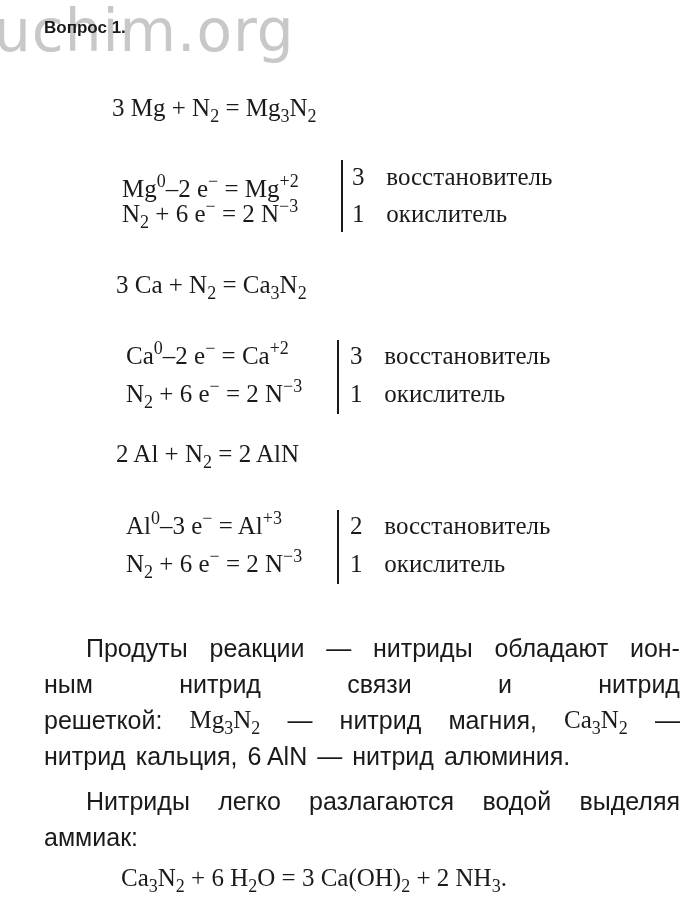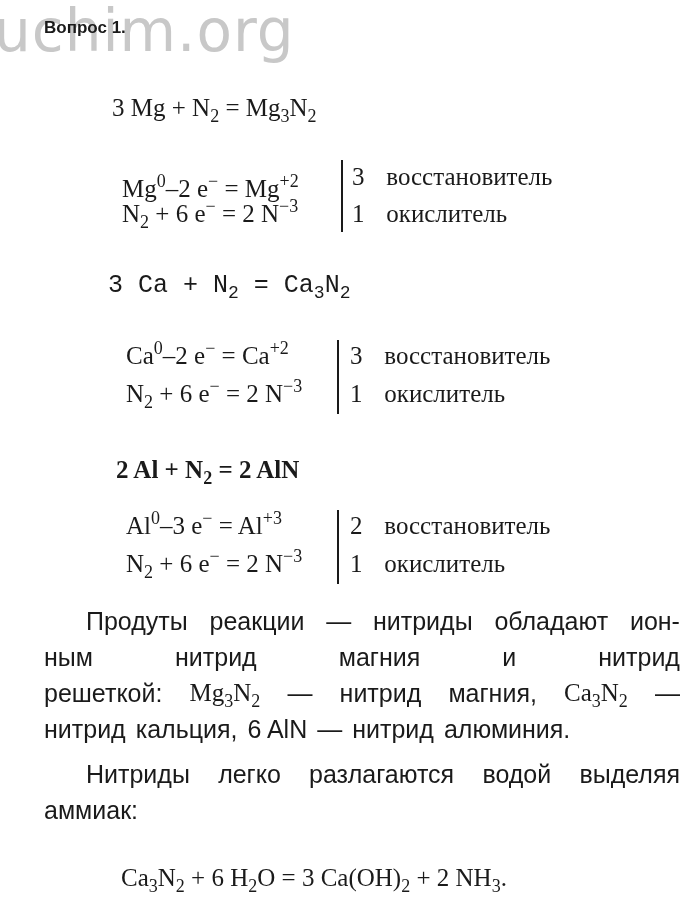--- a/index.html
+++ b/index.html
@@ -9,66 +9,66 @@
                font-size:58px; color:#c8c8c8; letter-spacing:1px; z-index:0; line-height:1; font-weight:400; }
   .title { position:absolute; left:44px; top:18px; font-family:"Liberation Sans","DejaVu Sans",sans-serif;
            font-weight:bold; font-size:17px; z-index:1; }
   .eq { position:absolute; font-size:25px; white-space:nowrap; z-index:1; }
   sub { font-size:0.72em; vertical-align:-0.35em; line-height:0; }
   sup { font-size:0.72em; vertical-align:0.55em; line-height:0; }
   .half { position:absolute; white-space:nowrap; z-index:1; font-size:25px; }
   .bar { position:absolute; width:2px; background:#1a1a1a; }
   .half .coef { display:inline-block; width:28px; }
   .para { position:absolute; left:44px; width:636px; font-size:25px; line-height:36px;
-          font-family:"Liberation Sans","DejaVu Sans",sans-serif; font-stretch:condensed; z-index:1; }
+          font-family:"Liberation Sans","DejaVu Sans",sans-serif; font-stretch:condensed; z-index:1;margin-top:27px; }
   .line { display:flex; justify-content:space-between; white-space:nowrap; }
   .line.last { justify-content:flex-start; }
   .line.last span { margin-right:10px; }
   .indent { padding-left:42px; }
 </style>
 </head>
 <body>
 
 <div class="watermark">uchim.org</div>
 <div class="title">Вопрос 1.</div>
 
 <div class="eq" style="left:112px;top:94px;">3 Mg + N<sub>2</sub> = Mg<sub>3</sub>N<sub>2</sub></div>
 <div class="half" style="left:122px;top:175px;">Mg<sup>0</sup>–2 e<sup>−</sup> = Mg<sup>+2</sup></div>
 <div class="half" style="left:122px;top:200px;">N<sub>2</sub> + 6 e<sup>−</sup> = 2 N<sup>−3</sup></div>
 <div class="bar" style="left:341px;top:160px;height:72px;"></div>
 <div class="half" style="left:352px;top:163px;"><span class="coef">3</span> <span>восстановитель</span></div>
 <div class="half" style="left:352px;top:200px;"><span class="coef">1</span> <span>окислитель</span></div>
 
-<div class="eq" style="left:108px;top:271px;font-family:Liberation Mono, monospace;">3 Ca + N<sub>2</sub> = Ca<sub>3</sub>N<sub>2</sub></div>
+<div class="eq" style="left:116px;top:271px;">3 Ca + N<sub>2</sub> = Ca<sub>3</sub>N<sub>2</sub></div>
 <div class="half" style="left:126px;top:342px;">Ca<sup>0</sup>–2 e<sup>−</sup> = Ca<sup>+2</sup></div>
 <div class="half" style="left:126px;top:380px;">N<sub>2</sub> + 6 e<sup>−</sup> = 2 N<sup>−3</sup></div>
 <div class="bar" style="left:337px;top:340px;height:74px;"></div>
 <div class="half" style="left:350px;top:342px;"><span class="coef">3</span> <span>восстановитель</span></div>
 <div class="half" style="left:350px;top:380px;"><span class="coef">1</span> <span>окислитель</span></div>
 
-<div class="eq" style="left:116px;top:456px;font-weight:bold;">2 Al + N<sub>2</sub> = 2 AlN</div>
+<div class="eq" style="left:116px;top:440px;">2 Al + N<sub>2</sub> = 2 AlN</div>
 <div class="half" style="left:126px;top:512px;">Al<sup>0</sup>–3 e<sup>−</sup> = Al<sup>+3</sup></div>
 <div class="half" style="left:126px;top:550px;">N<sub>2</sub> + 6 e<sup>−</sup> = 2 N<sup>−3</sup></div>
 <div class="bar" style="left:337px;top:510px;height:74px;"></div>
 <div class="half" style="left:350px;top:512px;"><span class="coef">2</span> <span>восстановитель</span></div>
 <div class="half" style="left:350px;top:550px;"><span class="coef">1</span> <span>окислитель</span></div>
 
 <div class="para" style="top:603px;">
   <div class="line indent">
     <span>Продуты</span>
       <span>реакции</span>
       <span>—</span>
       <span>нитриды</span>
       <span>обладают</span>
       <span>ион-</span>
   </div>
   <div class="line">
     <span>ным</span>
       <span>нитрид</span>
-      <span>магния</span>
+      <span>связи</span>
       <span>и</span>
       <span>нитрид</span>
   </div>
   <div class="line">
     <span>решеткой:</span>
       <span style="font-family:'Liberation Serif',serif;">Mg<sub>3</sub>N<sub>2</sub></span>
       <span>—</span>
       <span>нитрид</span>
       <span>магния,</span>
       <span style="font-family:'Liberation Serif',serif;">Ca<sub>3</sub>N<sub>2</sub></span>

